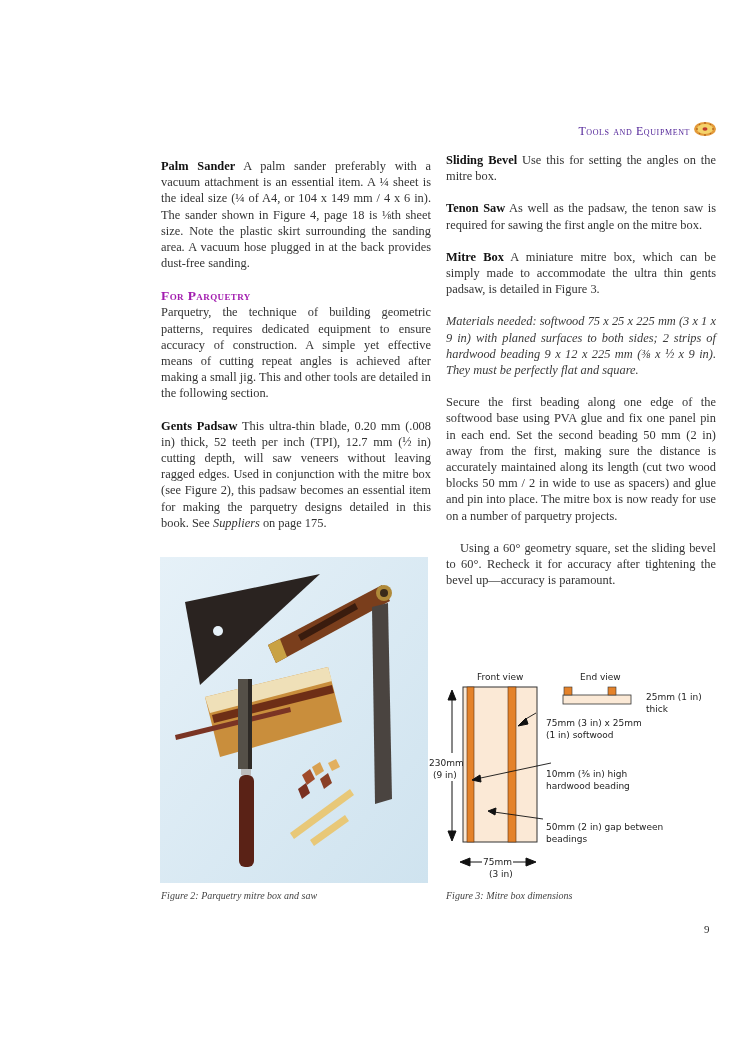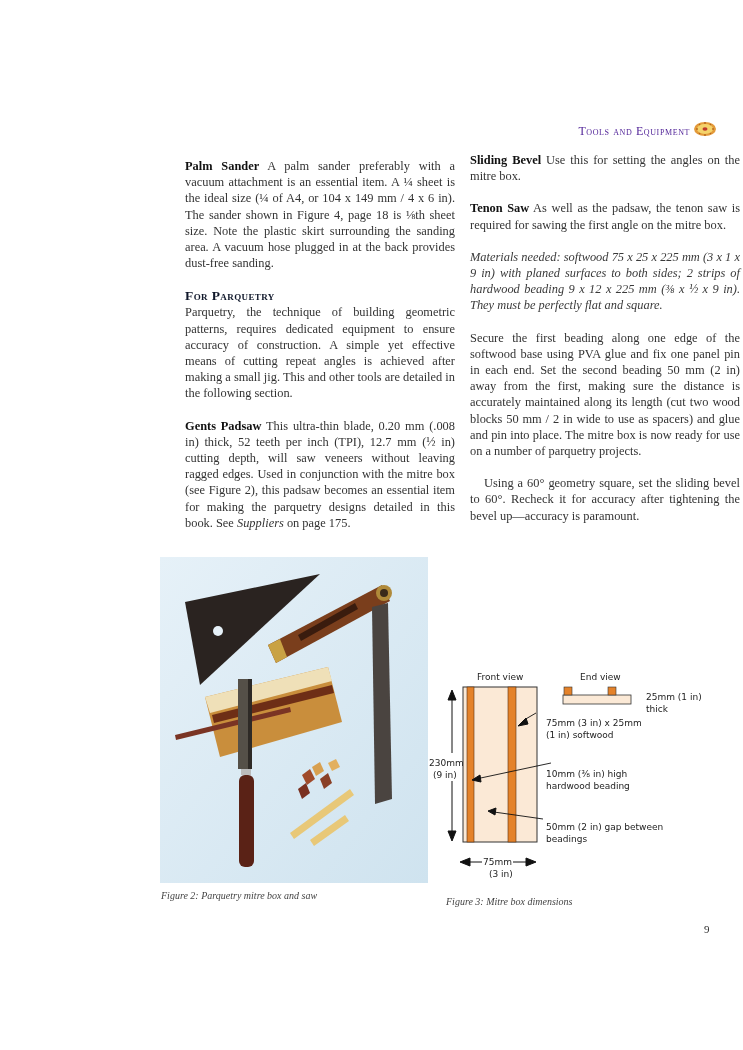--- a/index.html
+++ b/index.html
@@ -6,36 +6,36 @@
   body {
     width: 743px; height: 1050px; background: #ffffff; position: relative; overflow: hidden;
     font-family: "Liberation Serif", "DejaVu Serif", serif; color: #2b2b2b;
   }
   .abs { position: absolute; }
   .running-head {
     left: 500px; top: 124px; width: 190px; text-align: right;
     font-size: 12px; letter-spacing: 0.6px; font-variant: small-caps; color: #4c1d95;
   }
   .rosette { left: 693px; top: 121px; width: 24px; height: 16px; }
-  .col { font-size: 12.4px; line-height: 16.2px; text-align: justify; color: #333; margin-left: 24px; }
+  .col { font-size: 12.4px; line-height: 16.2px; text-align: justify; color: #333; }
   .col p { margin: 0 0 16px 0; }
   .col b { color: #111; font-weight: bold; }
   .col-left { left: 161px; top: 158px; width: 270px; }
   .col-right { left: 446px; top: 152px; width: 270px; }
   .heading {
     font-size: 13.5px; font-weight: bold; font-variant: small-caps; letter-spacing: 0.4px;
-    color: #0f172a; margin: 0; line-height: 17px;
+    color: #a21caf; margin: 0; line-height: 17px;
   }
   .materials { font-style: italic; color: #3a3a3a; }
   .indent { text-indent: 14px; }
   .tight { margin-bottom: 0 !important; }
   .photo { left: 160px; top: 557px; width: 268px; height: 326px; }
   .caption { font-style: italic; font-size: 10px; color: #444; }
   .cap-left { left: 161px; top: 890px; }
-  .cap-right { left: 446px; top: 890px; margin-top: 6px; }
+  .cap-right { left: 446px; top: 890px; }
   .diagram { left: 420px; top: 668px; width: 300px; height: 215px; }
   .dlabel { font-family: "DejaVu Sans", sans-serif; font-size: 9px; fill: #222; }
   .page-num { left: 704px; top: 923px; font-size: 11px; color: #333; }
 </style>
 </head>
 <body>
 
 <div class="abs running-head">Tools and Equipment</div>
 <svg class="abs rosette" viewBox="0 0 24 16">
   <ellipse cx="12" cy="8" rx="11" ry="7" fill="#e39a3a"></ellipse>
@@ -63,20 +63,23 @@
     <b>Gents Padsaw</b><span> This ultra-thin blade, 0.20 mm (.008 in) thick, 52 teeth per inch (TPI), 12.7 mm (</span><span>½</span><span> in) cutting depth, will saw veneers without leaving ragged edges. Used in conjunction with the mitre box (see Figure 2), this padsaw becomes an essential item for making the parquetry designs detailed in this book. See </span><i>Suppliers</i><span> on page 175.</span>
   </p>
 </div>
 
 <div class="abs col col-right">
   <p>
     <b>Sliding Bevel</b><span> Use this for setting the angles on the mitre box.</span>
   </p>
   <p>
     <b>Tenon Saw</b><span> As well as the padsaw, the tenon saw is required for sawing the first angle on the mitre box.</span>
+  </p>
+  <p>
+    <b>Mitre Box</b><span> A miniature mitre box, which can be simply made to accommodate the ultra thin gents padsaw, is detailed in Figure 3.</span>
   </p>
   <p class="materials">Materials needed: softwood 75 x 25 x 225 mm (3 x 1 x 9 in) with planed surfaces to both sides; 2 strips of hardwood beading 9 x 12 x 225 mm (⅜ x ½ x 9 in). They must be perfectly flat and square.</p>
   <p>Secure the first beading along one edge of the softwood base using PVA glue and fix one panel pin in each end. Set the second beading 50 mm (2 in) away from the first, making sure the distance is accurately maintained along its length (cut two wood blocks 50 mm / 2 in wide to use as spacers) and glue and pin into place. The mitre box is now ready for use on a number of parquetry projects.</p>
   <p class="indent">Using a 60° geometry square, set the sliding bevel to 60°. Recheck it for accuracy after tightening the bevel up—accuracy is paramount.</p>
 </div>
 
 <svg class="abs photo" viewBox="0 0 268 326">
   <defs>
     <linearGradient id="bg" x1="0" y1="0" x2="1" y2="1">
       <stop offset="0" stop-color="#e6f1f8"></stop>

